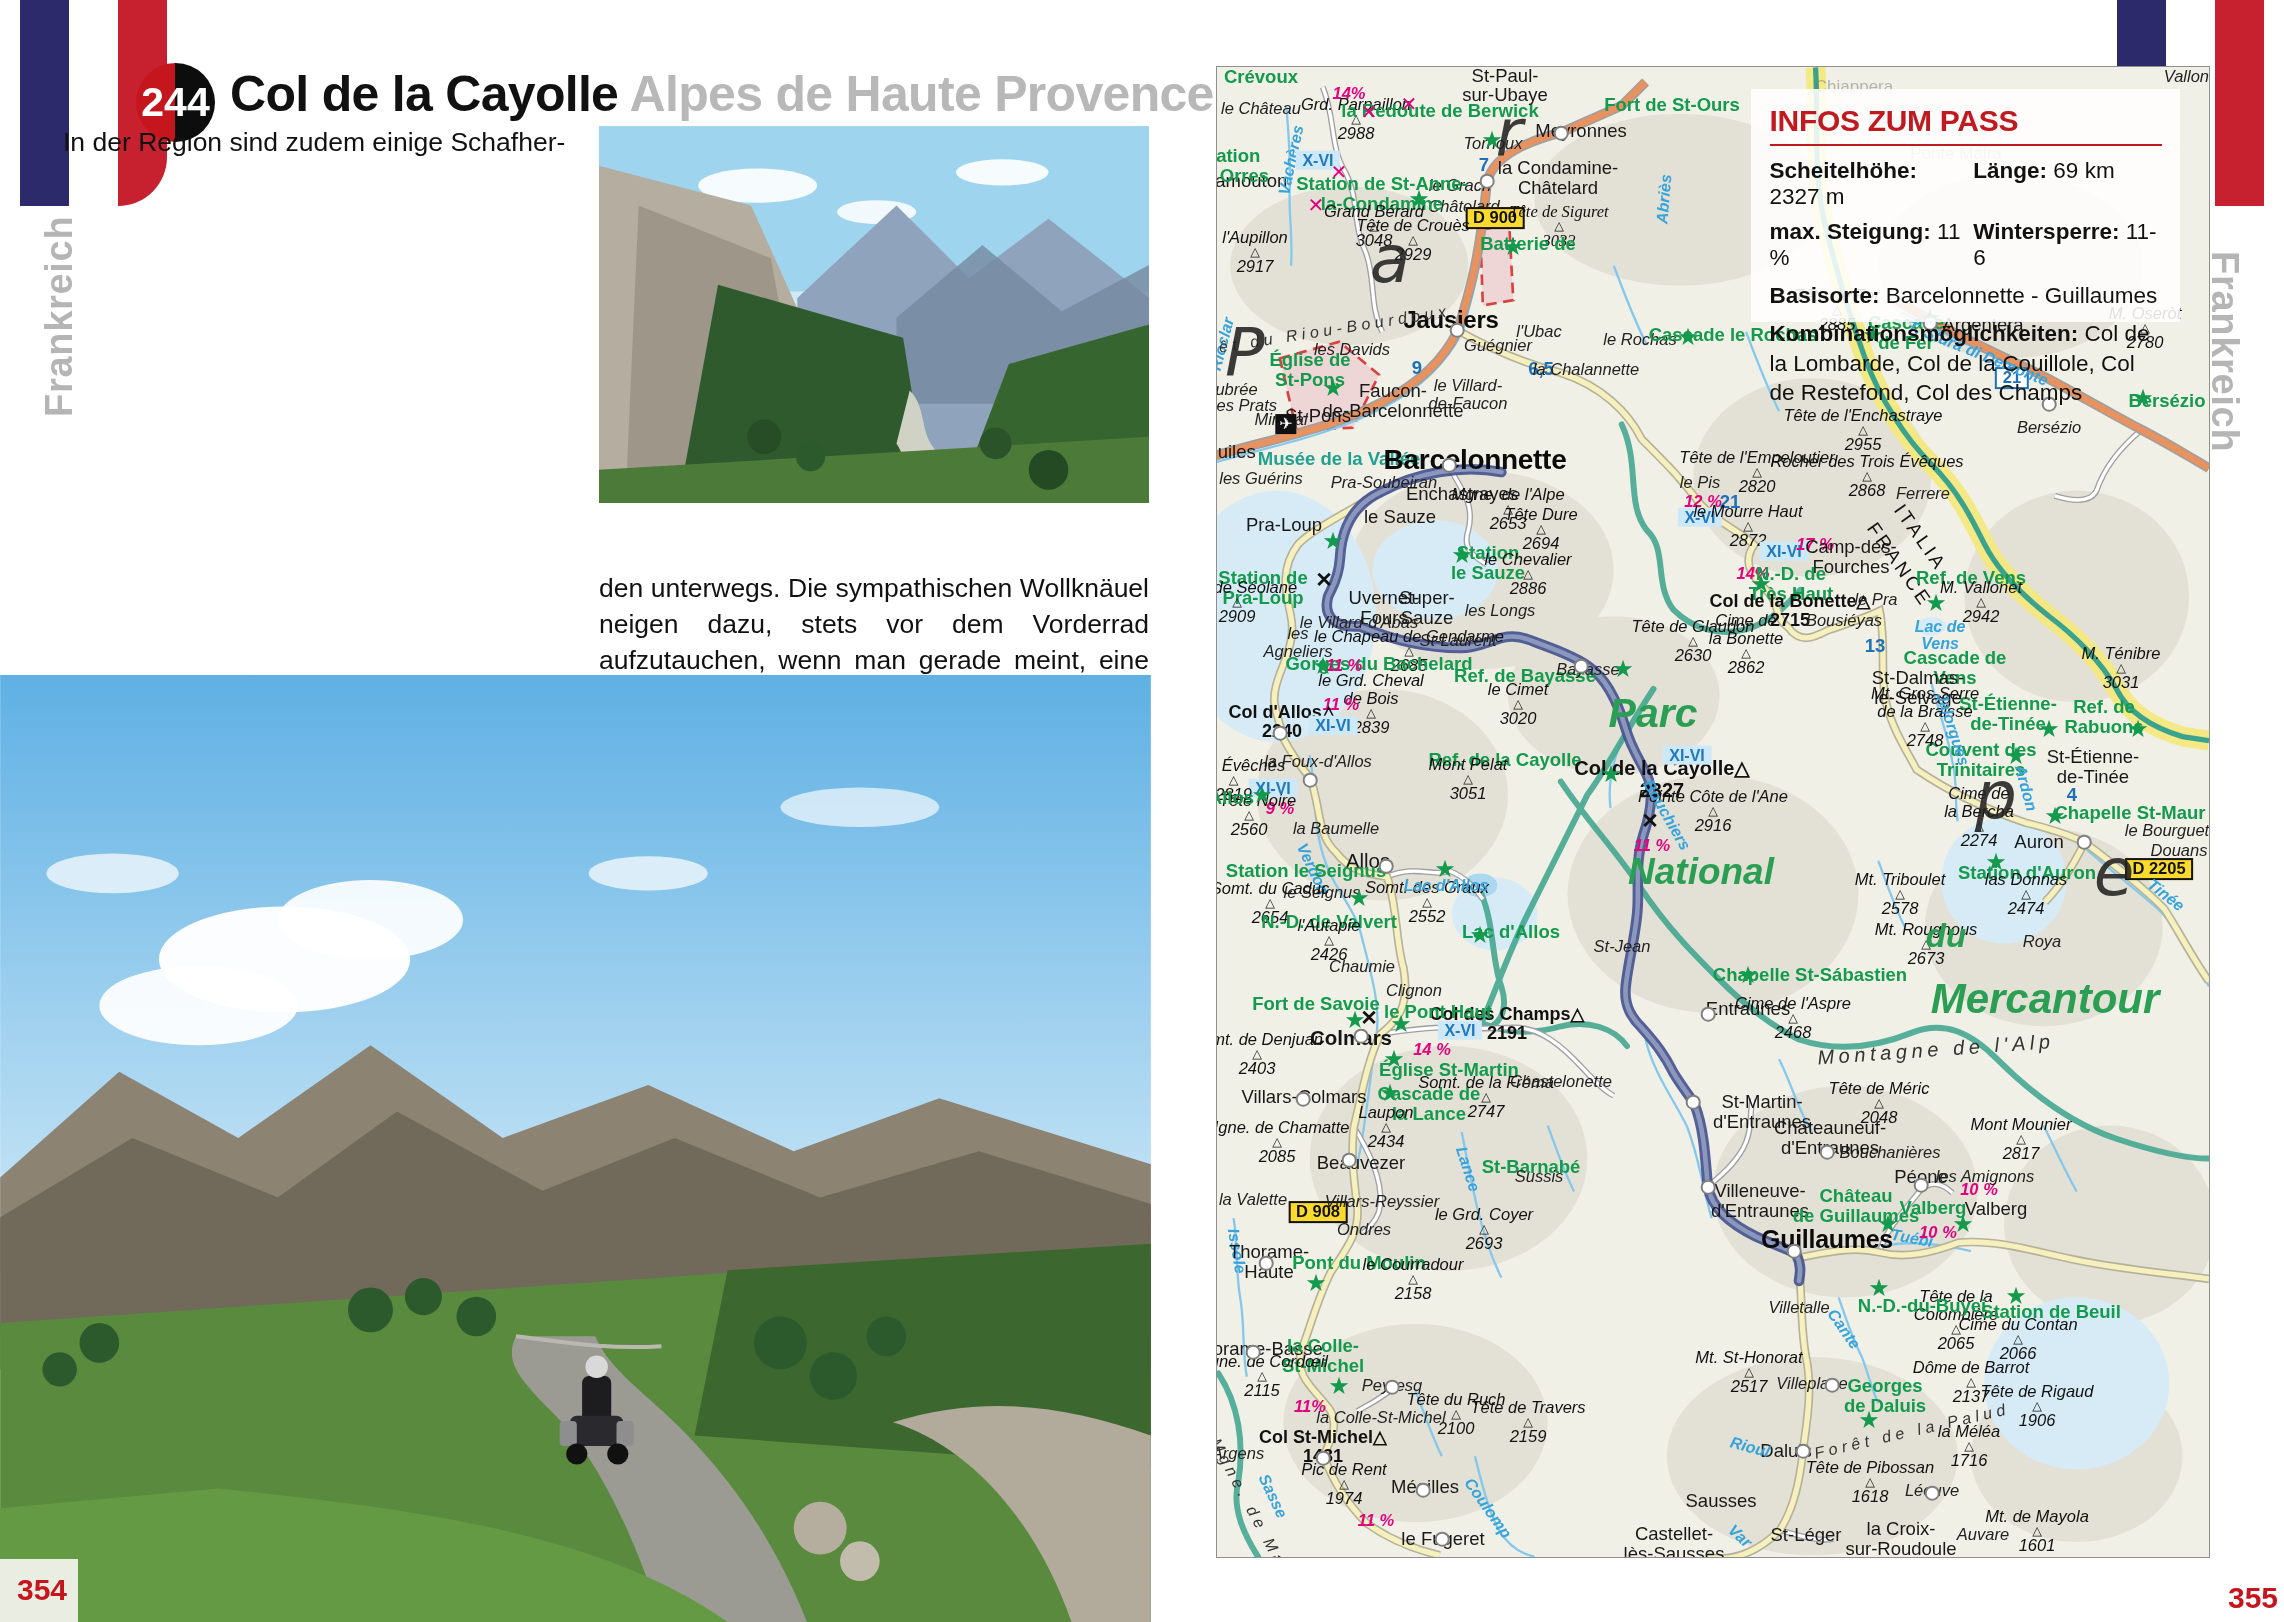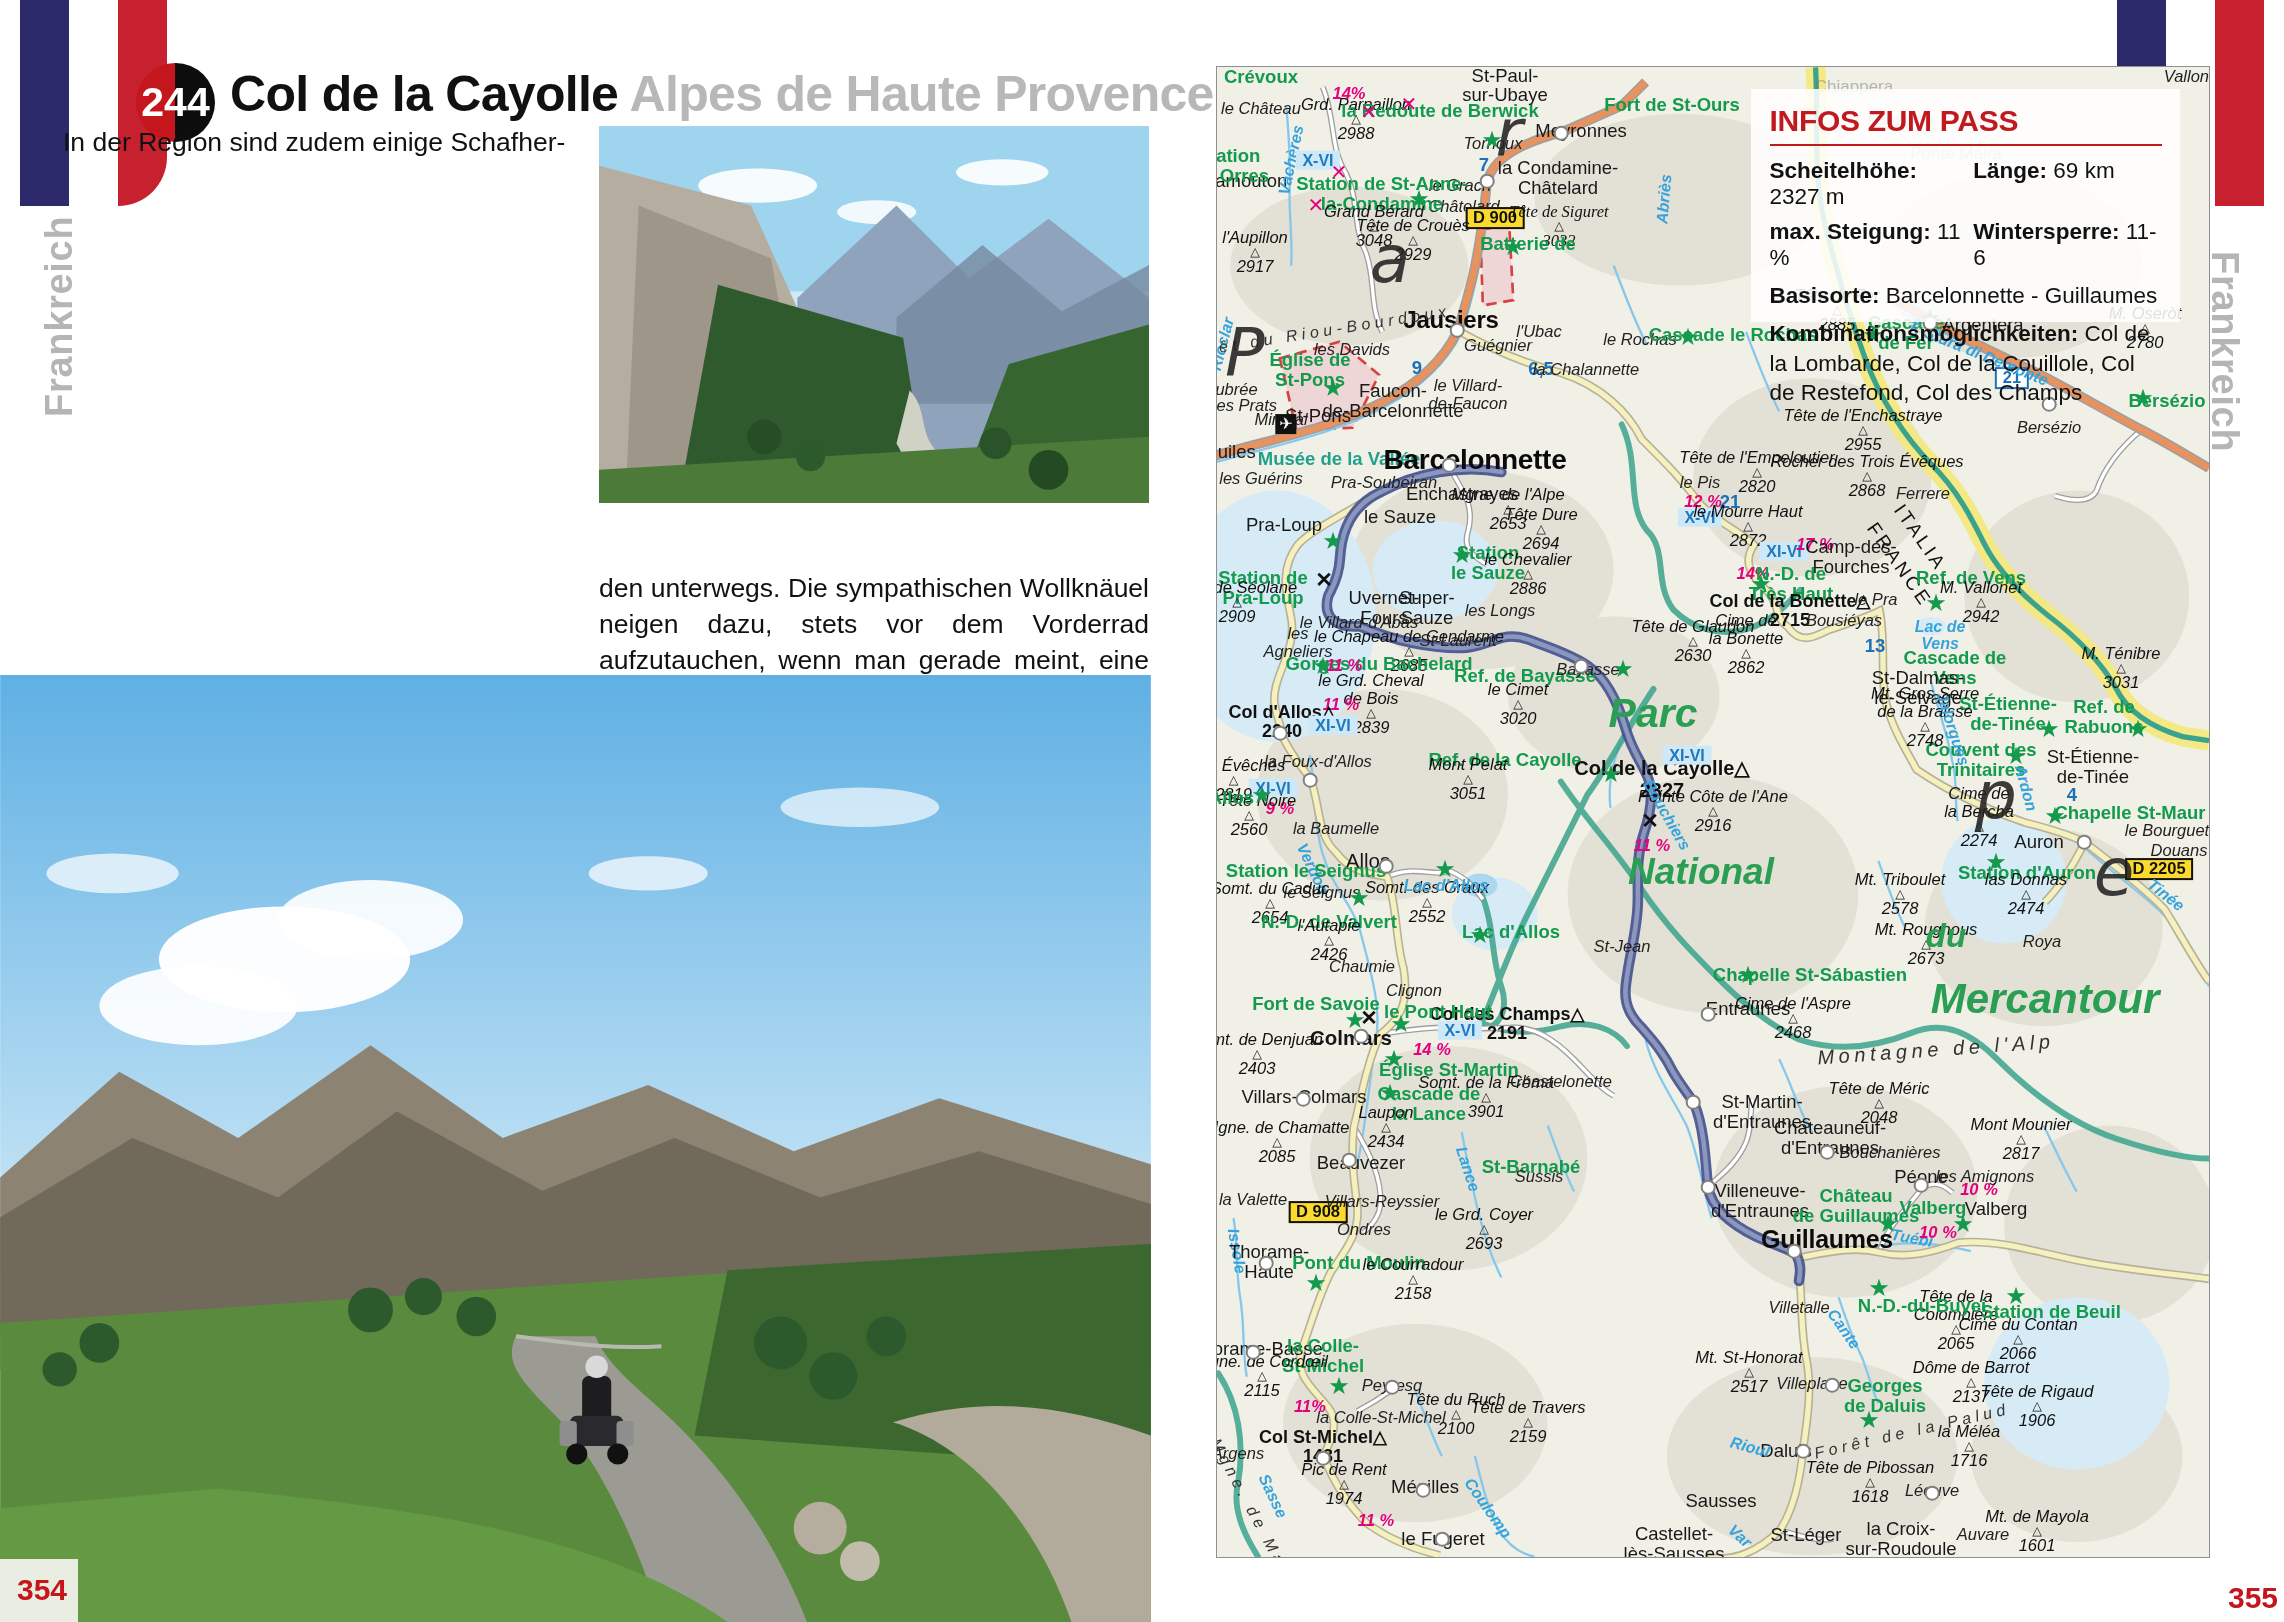--- a/index.html
+++ b/index.html
@@ -448,21 +448,21 @@
           <div class="lb lb-peak" style="left: 576px; top: 951px; transform: translate(-50%, -50%);"><span>Cime de l'Aspre</span><span class="tri">△</span><span class="el">2468</span></div>
           <div class="lb lb-pass" style="left: 290px; top: 957px; transform: translate(-50%, -50%);"><span>Col des Champs</span><span class="tri">△</span><span class="el">2191</span></div>
           <div class="lb lb-clos" style="left: 243px; top: 963px; transform: translate(-50%, -50%);"><span>X-VI</span></div>
           <div class="lb lb-poi" style="left: 221px; top: 945px; transform: translate(-50%, -50%);"><span>le Pont Haut</span></div>
           <div class="lb lb-town" style="left: 134px; top: 971px; transform: translate(-50%, -50%);"><span>Colmars</span></div>
           <div class="lb lb-grade" style="left: 215px; top: 983px; transform: translate(-50%, -50%);"><span>14 %</span></div>
           <div class="lb lb-poi" style="left: 232px; top: 1003px; transform: translate(-50%, -50%);"><span>Église St-Martin</span></div>
           <div class="lb lb-peak" style="left: 40px; top: 987px; transform: translate(-50%, -50%);"><span>Somt. de Denjuan</span><span class="tri">△</span><span class="el">2403</span></div>
           <div class="lb lb-village" style="left: 87px; top: 1030px; transform: translate(-50%, -50%);"><span>Villars-Colmars</span></div>
           <div class="lb lb-poi" style="left: 212px; top: 1037px; transform: translate(-50%, -50%);"><span>Cascade de</span><br><span>la Lance</span></div>
-          <div class="lb lb-peak" style="left: 269px; top: 1030px; transform: translate(-50%, -50%);"><span>Somt. de la Fréma</span><span class="tri">△</span><span class="el">3901</span></div>
+          <div class="lb lb-peak" style="left: 269px; top: 1030px; transform: translate(-50%, -50%);"><span>Somt. de la Fréma</span><span class="tri">△</span><span class="el">2747</span></div>
           <div class="lb lb-poi" style="left: 314px; top: 1100px; transform: translate(-50%, -50%);"><span>St-Barnabé</span></div>
           <div class="lb lb-hamlet" style="left: 344px; top: 1015px; transform: translate(-50%, -50%);"><span>Chastelonette</span></div>
           <div class="lb lb-peak" style="left: 169px; top: 1060px; transform: translate(-50%, -50%);"><span>Laupon</span><span class="tri">△</span><span class="el">2434</span></div>
           <div class="lb lb-village" style="left: 144px; top: 1096px; transform: translate(-50%, -50%);"><span>Beauvezer</span></div>
           <div class="lb lb-peak" style="left: 60px; top: 1075px; transform: translate(-50%, -50%);"><span>Mgne. de Chamatte</span><span class="tri">△</span><span class="el">2085</span></div>
           <div class="lb lb-hamlet" style="left: 36px; top: 1133px; transform: translate(-50%, -50%);"><span>la Valette</span></div>
           <div class="lb lb-river" style="left: 20px; top: 1184px; transform: translate(-50%, -50%) rotate(80deg);"><span>Issole</span></div>
           <div class="lb lb-badge" style="left: 101px; top: 1145px; transform: translate(-50%, -50%);"><span>D 908</span></div>
           <div class="lb lb-hamlet" style="left: 165px; top: 1135px; transform: translate(-50%, -50%);"><span>Villars-Reyssier</span></div>
           <div class="lb lb-hamlet" style="left: 147px; top: 1163px; transform: translate(-50%, -50%);"><span>Ondres</span></div>

